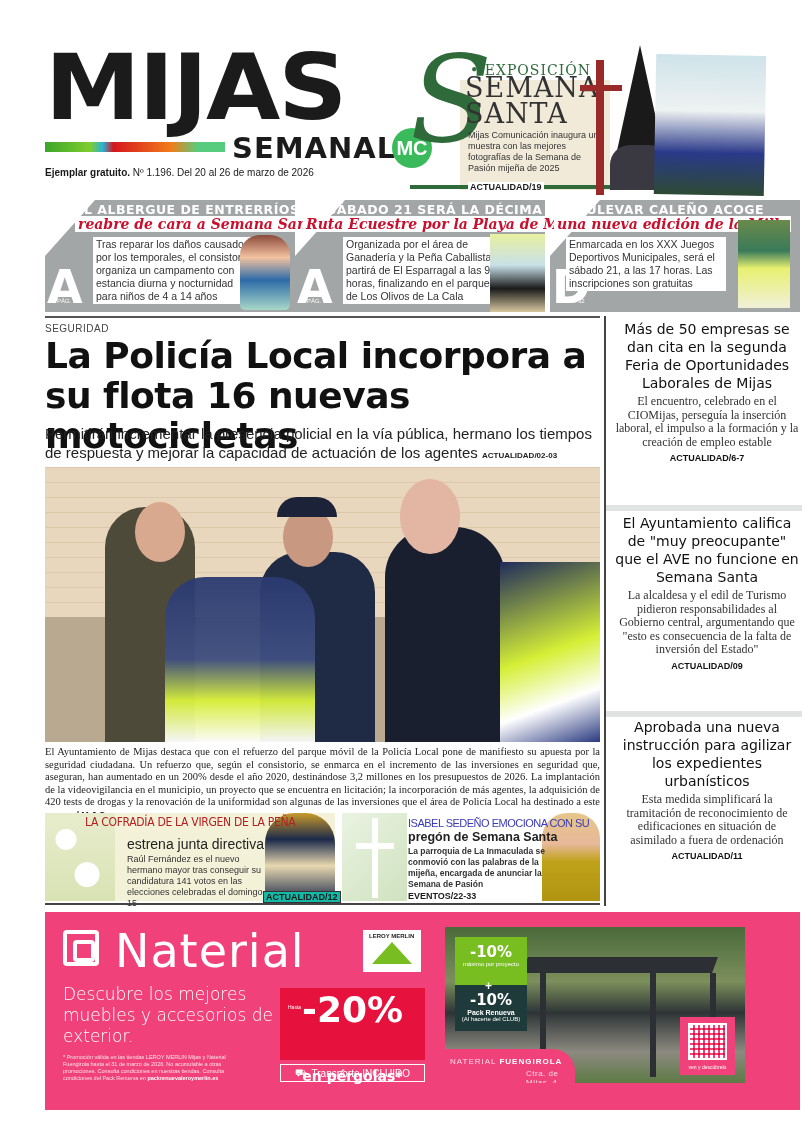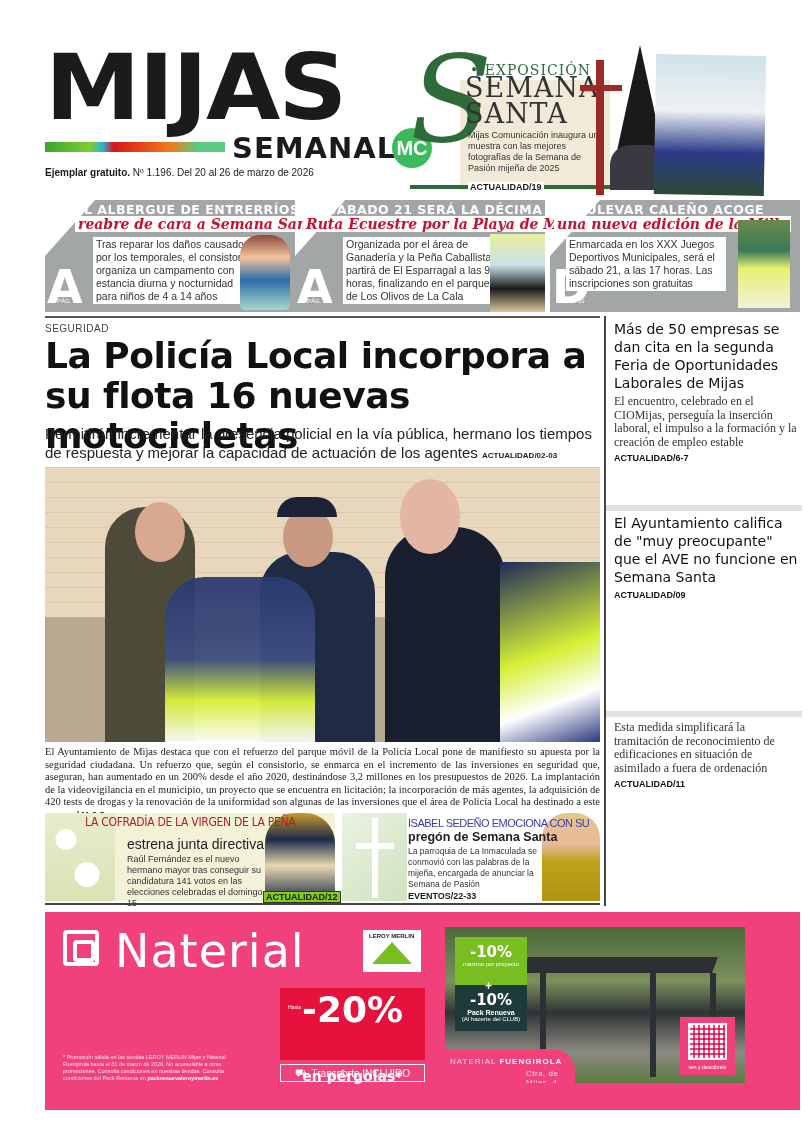--- a/index.html
+++ b/index.html
@@ -63,38 +63,38 @@
   .body-text { left: 45px; top: 746px; width: 555px; font-family: "Liberation Serif", serif; font-size: 10.5px; line-height: 12.5px; color: #222; text-align: justify; }
   .body-text .sig { font-family: "Liberation Sans", sans-serif; font-weight: bold; font-size: 9px; }
 
   
   .promo1 { left: 45px; top: 813px; width: 290px; height: 88px; background: #f4f1d9; }
   .promo1 .flowers { position: absolute; left: 0; top: 0; width: 70px; height: 88px; background: radial-gradient(circle at 30% 30%,#fff 0 10px,transparent 11px),radial-gradient(circle at 60% 70%,#fff 0 12px,transparent 13px),linear-gradient(180deg,#e8eccd,#d8e3b3); }
   .promo1 .virgen { position: absolute; left: 220px; top: 0; width: 70px; height: 88px; background: linear-gradient(180deg,#c89a2a 0%,#1c2a4a 30%,#e8d8b0 60%,#1c2a4a 100%); border-radius: 30px 30px 0 0; }
   .p1-h1 { position: absolute; left: 40px; top: 2px; font-family: "DejaVu Sans Condensed","DejaVu Sans", sans-serif; font-size: 12px; color: #b52020; white-space: nowrap; letter-spacing: -0.3px; }
   .p1-h2 { position: absolute; left: 82px; top: 23px; font-size: 14px; color: #222; }
   .p1-body { position: absolute; left: 82px; top: 41px; width: 145px; font-size: 9px; line-height: 11px; color: #333; }
-  .p1-tag { position: absolute; left: 218px; top: 78px; font-size: 9px; font-weight: bold; background: #84cc16; padding: 0 2px; border: 1px solid #333; }
+  .p1-tag { position: absolute; left: 218px; top: 78px; font-size: 9px; font-weight: bold; background: #14b8a6; padding: 0 2px; border: 1px solid #333; }
 
   .promo2 { left: 342px; top: 813px; width: 258px; height: 88px; background: #fff; }
   .promo2 .leaf { position: absolute; left: 0; top: 0; width: 65px; height: 88px; background: linear-gradient(135deg,#eaf3e2,#cfe2bf); }
   .promo2 .cross { position: absolute; left: 30px; top: 5px; width: 6px; height: 80px; background: #fff; }
   .promo2 .crossh { position: absolute; left: 14px; top: 30px; width: 38px; height: 6px; background: #fff; }
   .promo2 .woman { position: absolute; left: 200px; top: 0; width: 58px; height: 88px; background: linear-gradient(180deg,#e5c68a 0%,#e8b99a 35%,#c0a21a 55%,#b09412 100%); border-radius: 25px 25px 0 0; }
   .p2-h1 { position: absolute; left: 66px; top: 4px; font-size: 11px; color: #3a3ab8; white-space: nowrap; letter-spacing: -0.5px; }
   .p2-h2 { position: absolute; left: 66px; top: 17px; font-size: 12.5px; font-weight: bold; color: #222; }
-  .p2-body { position: absolute; left: 66px; top: 33px; width: 140px; font-size: 8.5px; line-height: 11px; color: #333; }
+  .p2-body { position: absolute; left: 66px; top: 33px; width: 140px; font-size: 8.5px; line-height: 11px; color: #333; font-weight: bold; }
   .p2-tag { position: absolute; left: 66px; top: 78px; font-size: 9px; font-weight: bold; }
 
   .rule-bottom { left: 45px; top: 903px; width: 555px; height: 2px; background: #444; }
 
   
   .sidecol { left: 604px; top: 316px; width: 196px; }
   .side-vrule { left: 604px; top: 316px; width: 2px; height: 590px; background: #444; }
-  .side-item { position: absolute; left: 10px; width: 186px; }
+  .side-item { position: absolute; left: 10px; width: 186px; text-align: center; }
   .side-title { font-family: "DejaVu Sans", sans-serif; font-size: 14px; line-height: 18px; color: #111; font-weight: 500; }
   .side-body { font-family: "Liberation Serif", serif; font-size: 12px; line-height: 13.5px; color: #333; margin-top: 3px; }
   .side-tag { font-size: 9px; font-weight: bold; color: #111; margin-top: 4px; }
   .side-sep { position: absolute; left: 606px; width: 196px; height: 6px; background: #e1e3e3; }
 
   
   .ad { left: 45px; top: 912px; width: 755px; height: 198px; background: #f0417a; }
   .ad-logo-icon { position: absolute; left: 18px; top: 18px; width: 36px; height: 36px; border: 4px solid #fff; border-radius: 4px; }
   .ad-logo-icon2 { position: absolute; left: 28px; top: 28px; width: 22px; height: 22px; border: 4px solid #fff; border-radius: 4px; }
   .ad-brand { position: absolute; left: 70px; top: 14px; font-family: "DejaVu Sans", sans-serif; font-size: 46px; color: #fff; letter-spacing: 1px; line-height: 50px; }
@@ -229,38 +229,41 @@
 
 <div class="abs side-vrule"></div>
 <div class="abs sidecol">
   <div class="side-item" style="top:4px;">
     <div class="side-title">Más de 50 empresas se dan cita en la segunda Feria de Oportunidades Laborales de Mijas</div>
     <div class="side-body">El encuentro, celebrado en el CIOMijas, perseguía la inserción laboral, el impulso a la formación y la creación de empleo estable</div>
     <div class="side-tag">ACTUALIDAD/6-7</div>
   </div>
   <div class="side-item" style="top:198px;">
     <div class="side-title">El Ayuntamiento califica de "muy preocupante" que el AVE no funcione en Semana Santa</div>
+    <div class="side-body">La alcaldesa y el edil de Turismo pidieron responsabilidades al Gobierno central, argumentando que "esto es consecuencia de la falta de inversión del Estado"</div>
     <div class="side-tag">ACTUALIDAD/09</div>
   </div>
   <div class="side-item" style="top:402px;">
+    <div class="side-title">Aprobada una nueva instrucción para agilizar los expedientes urbanísticos</div>
     <div class="side-body">Esta medida simplificará la tramitación de reconocimiento de edificaciones en situación de asimilado a fuera de ordenación</div>
     <div class="side-tag">ACTUALIDAD/11</div>
   </div>
 </div>
 <div class="abs side-sep" style="top:505px;"></div>
 <div class="abs side-sep" style="top:711px;"></div>
 
 <div class="abs ad">
   <div class="ad-logo-icon"></div>
   <div class="ad-logo-icon2"></div>
   <div class="ad-brand">Naterial</div>
   <div class="leroy">
     <div class="leroy-tri"></div>
     <div class="leroy-txt">LEROY MERLIN</div>
   </div>
+  <div class="ad-tagline">Descubre los mejores muebles y accesorios de exterior.</div>
   <div class="ad-fine">
     <span>* Promoción válida en las tiendas LEROY MERLIN Mijas y Naterial Fuengirola hasta el 31 de marzo de 2026. No acumulable a otras promociones. Consulta condiciones en nuestras tiendas. Consulta condiciones del Pack Renueva en </span><b>packrenuevaleroymerlin.es</b>
   </div>
   <div class="ad-discount">
     <div class="ad-pct">-20%</div>
     <div class="ad-hasta">Hasta</div>
     <div class="ad-pergolas">en pérgolas*</div>
   </div>
   <div class="ad-transport">
     <span>⛟</span>

